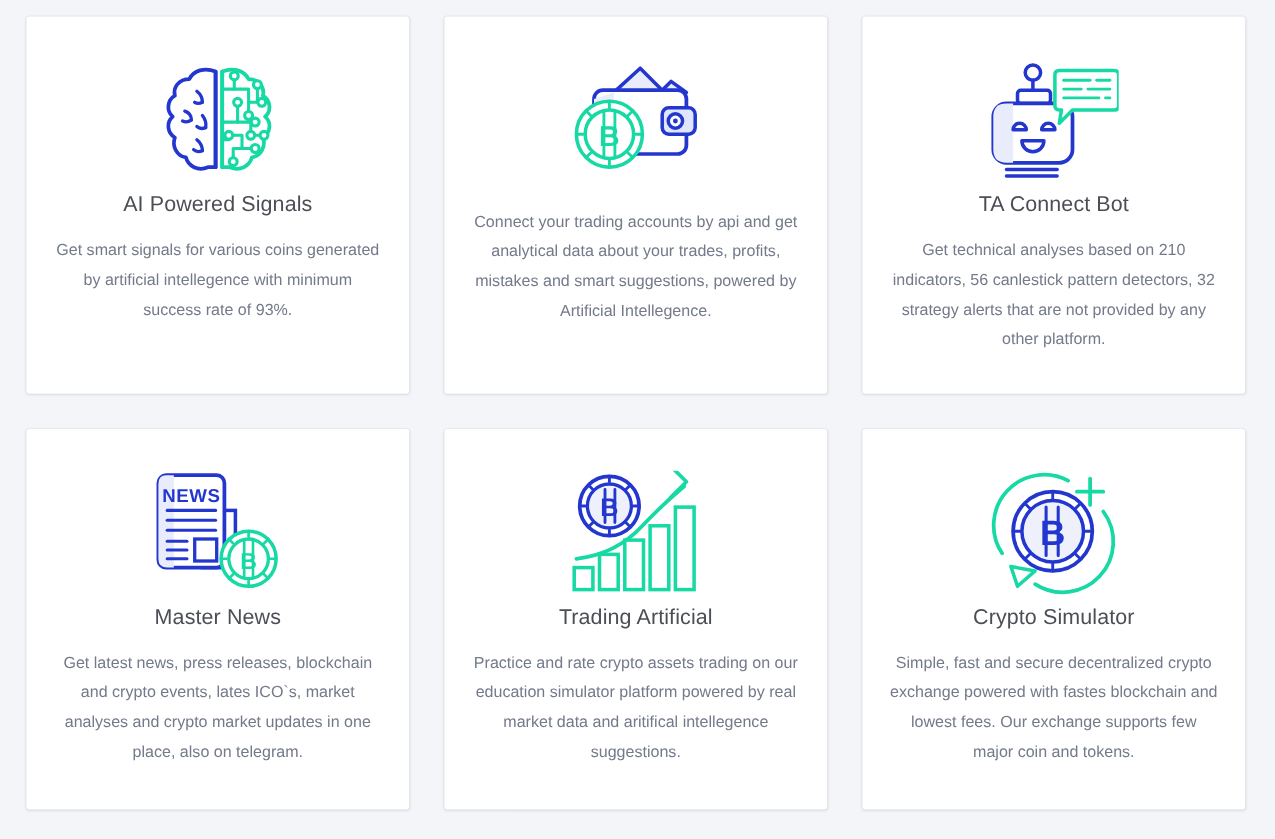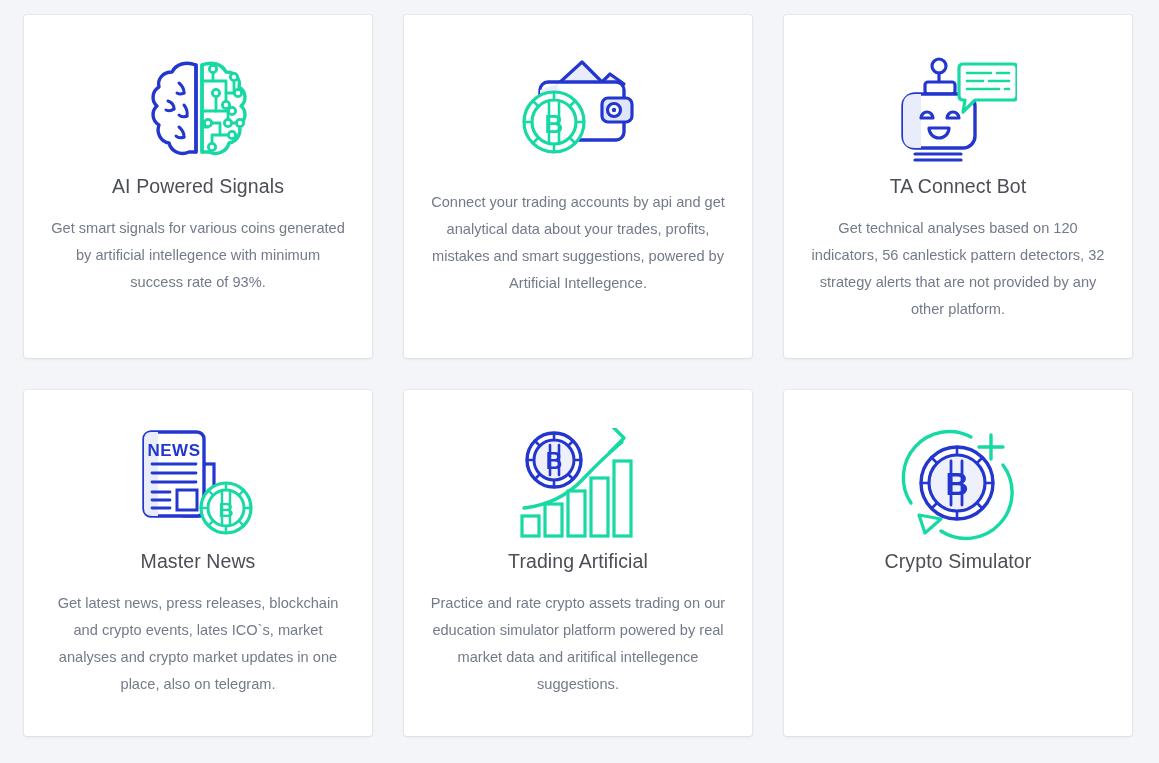--- a/index.html
+++ b/index.html
@@ -168,21 +168,21 @@
           <path d="M68 19 L92 19"></path>
             <path d="M98 19 L110 19"></path>
           <path d="M68 27 L84 27"></path>
             <path d="M90 27 L110 27"></path>
           <path d="M68 35 L100 35"></path>
             <path d="M106 35 L110 35"></path>
         </g>
       </svg>
     </div>
     <h3 class="card-title">TA Connect Bot</h3>
-    <p class="card-desc">Get technical analyses based on 120 indicators, 56 canlestick pattern detectors, 32 strategy alerts that are not provided by any other platform.</p>
+    <p class="card-desc">Get technical analyses based on 210 indicators, 56 canlestick pattern detectors, 32 strategy alerts that are not provided by any other platform.</p>
   </div>
 
   <div class="feature-card">
     <div class="card-icon">
       <svg width="116" height="112" viewBox="0 0 116 112" fill="none">
         <rect x="44" y="36" width="30" height="52" fill="#ffffff" stroke="#2337cf" stroke-width="3.2"></rect>
         <rect x="4" y="4" width="60" height="84" rx="7" fill="#ffffff" stroke="#2337cf" stroke-width="3.4"></rect>
         <path d="M4 12 L4 80 Q4 88 12 88 L18 88 L18 4 L11 4 Q4 4 4 12 Z" fill="#e9ecfb"></path>
         <text x="34" y="28" font-family="'Liberation Sans',sans-serif" font-size="17" font-weight="bold" fill="#2337cf" text-anchor="middle" letter-spacing="0.5">NEWS</text>
         <g stroke="#2337cf" stroke-width="2.8" stroke-linecap="round">
@@ -266,15 +266,16 @@
           <path d="M35 33 L40 38"></path>
             <path d="M80 78 L85 83"></path>
           <path d="M85 33 L80 38"></path>
             <path d="M40 78 L35 83"></path>
         </g>
         <text x="60" y="70" font-family="'Liberation Sans',sans-serif" font-size="32" font-weight="bold" fill="#2337cf" text-anchor="middle">B</text>
         <path d="M54 36 L54 80 M65 36 L65 80" stroke="#2337cf" stroke-width="2.8" stroke-linecap="round"></path>
       </svg>
     </div>
     <h3 class="card-title">Crypto Simulator</h3>
+    <p class="card-desc">Simple, fast and secure decentralized crypto exchange powered with fastes blockchain and lowest fees. Our exchange supports few major coin and tokens.</p>
   </div>
 
 </div>
 
 </body></html>

